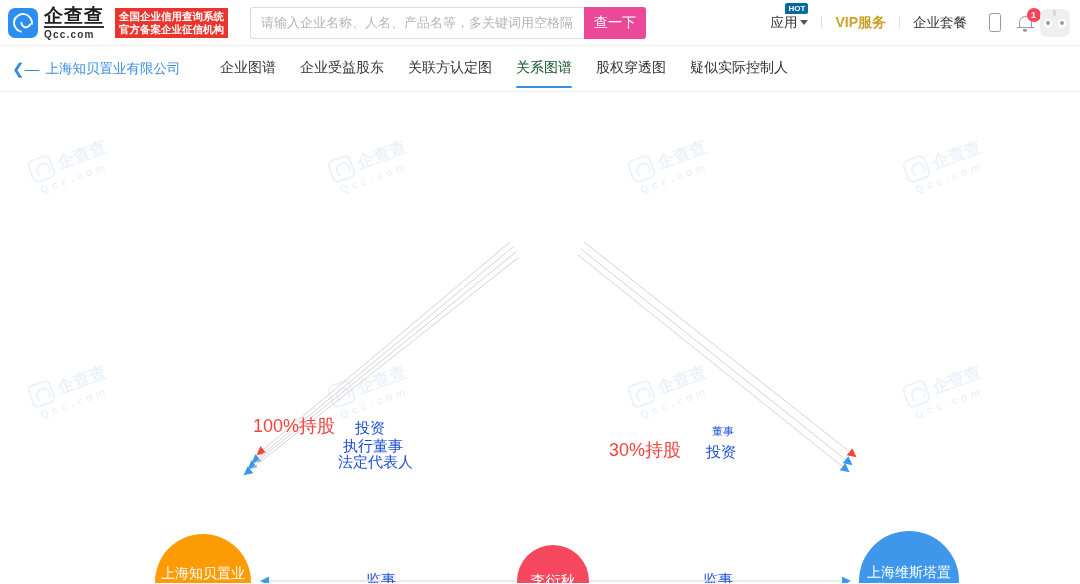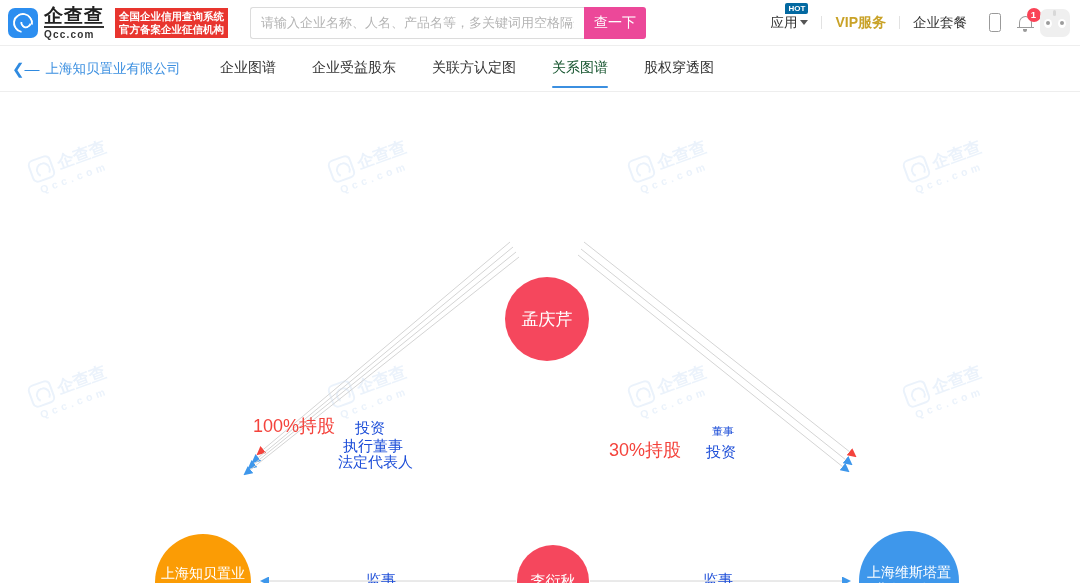--- a/index.html
+++ b/index.html
@@ -117,21 +117,21 @@
   .nav {
     height: 46px; display: flex; align-items: center;
     border-bottom: 1px solid #eeeeee; background: #fff; padding-left: 8px;
     position: relative;
   }
   .back-link {
     display: flex; align-items: center; gap: 6px; color: #3b8fe0;
     font-size: 13.5px; cursor: pointer; width: 212px; padding-left: 4px;
   }
   .back-arrow { color: #2f8ae0; font-size: 15px; line-height: 1; }
-  .tabs { display: flex; align-items: center; gap: 36px; }
+  .tabs { display: flex; align-items: center; gap: 24px; }
   .tab {
     font-size: 14px; color: #333; cursor: pointer; position: relative;
     padding: 10px 0 11px;
   }
   .tab.active { color: #14532d; }
   .tab.active:after {
     content: ""; position: absolute; left: 0; right: 0; bottom: 0;
     height: 2.5px; background: #3b8fe0; border-radius: 2px;
   }
 
@@ -227,20 +227,21 @@
   <div class="back-link">
     <span class="back-arrow">❮—</span>
     <span>上海知贝置业有限公司</span>
   </div>
   <div class="tabs">
     <div class="tab">企业图谱</div>
     <div class="tab">企业受益股东</div>
     <div class="tab">关联方认定图</div>
     <div class="tab active">关系图谱</div>
     <div class="tab">股权穿透图</div>
+    <div class="tab">疑似实际控制人</div>
   </div>
 </div>
 
 <div class="canvas">
 
   <div class="wm-layer">
     <div class="wm" style="left:30px;  top:55px;"><span class="mark"></span><span>企查查</span><span class="sub">Qcc.com</span></div>
     <div class="wm" style="left:330px; top:55px;"><span class="mark"></span><span>企查查</span><span class="sub">Qcc.com</span></div>
     <div class="wm" style="left:630px; top:55px;"><span class="mark"></span><span>企查查</span><span class="sub">Qcc.com</span></div>
     <div class="wm" style="left:905px; top:55px;"><span class="mark"></span><span>企查查</span><span class="sub">Qcc.com</span></div>
@@ -267,23 +268,20 @@
 
     <line x1="584" y1="150" x2="855" y2="364" stroke="#d4d4d4" stroke-width="1" marker-end="url(#arrR)"></line>
     <line x1="581" y1="157" x2="851" y2="372" stroke="#d4d4d4" stroke-width="1" marker-end="url(#arrB)"></line>
     <line x1="578" y1="163" x2="848" y2="379" stroke="#d4d4d4" stroke-width="1" marker-end="url(#arrB)"></line>
 
     <line x1="516" y1="489" x2="262" y2="489" stroke="#d4d4d4" stroke-width="1" marker-end="url(#arrB)"></line>
 
     <line x1="590" y1="489" x2="849" y2="489" stroke="#d4d4d4" stroke-width="1" marker-end="url(#arrB)"></line>
   </svg>
 
-  <div class="node" style="left:505px; top:185px; width:84px; height:84px; background:#f5475d; font-size:17px;">
-    <span>孟庆芹</span>
-  </div>
 
   <div class="node" style="left:155px; top:442px; width:96px; height:96px; background:#fb9c05; font-size:14px; line-height:17px;">
     <span>上海知贝置业有限公司</span>
   </div>
 
   <div class="node" style="left:859px; top:439px; width:100px; height:100px; background:#3e97eb; font-size:14px; line-height:17px;">
     <span>上海维斯塔置业有限公司</span>
   </div>
 
   <div class="node" style="left:517px; top:453px; width:72px; height:72px; background:#f5475d; font-size:15px;">

